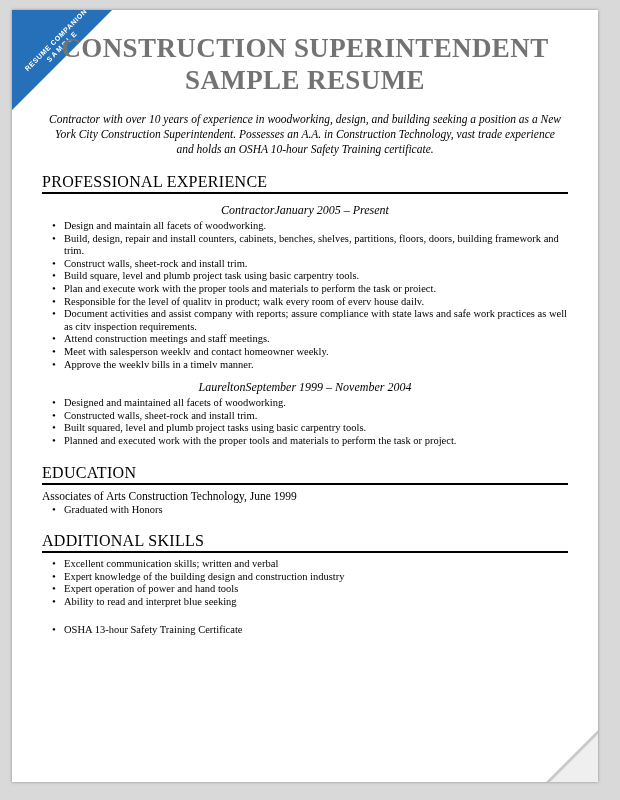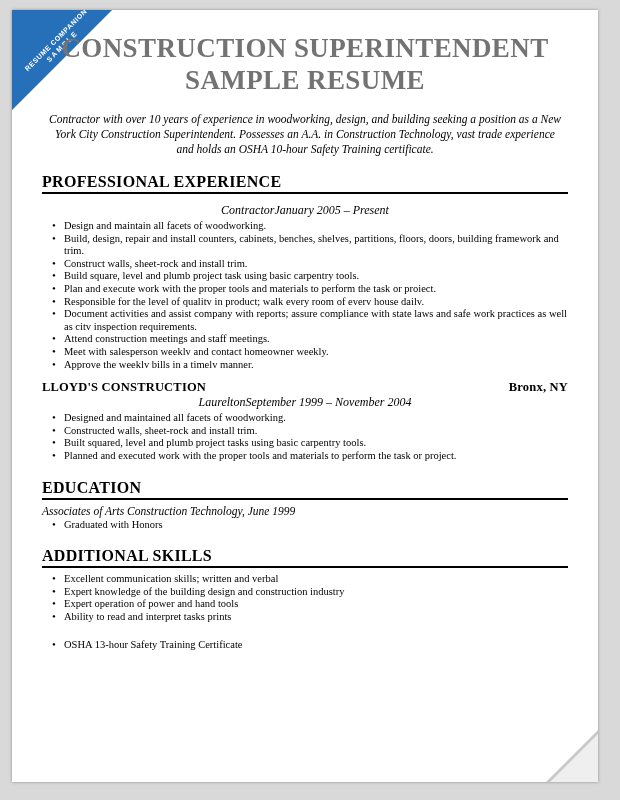--- a/index.html
+++ b/index.html
@@ -144,21 +144,21 @@
     text-align: center;
     color: #000;
     padding: 0 6px;
   }
 
   .section {
     margin-top: 16px;
   }
   .section-title {
     font-family: "Liberation Serif", serif;
-    font-weight: bold;
+    font-weight: normal;
     font-size: 16px;
     letter-spacing: 0.3px;
     border-bottom: 2px solid #000;
     padding-bottom: 1px;
     margin-bottom: 5px;
   }
 
   .job-head {
     display: flex;
     justify-content: space-between;
@@ -201,21 +201,20 @@
   .entry:first-child { margin-top: 0; }
 
   .edu-head {
     display: flex;
     justify-content: space-between;
     align-items: baseline;
     font-weight: bold;
     font-size: 12.5px;
   }
   .edu-sub {
-    font-style: italic;
     font-size: 11.5px;
   }
 </style>
 </head>
 <body>
 
 <div class="page-wrap">
 
   <div class="sheet">
 
@@ -251,24 +250,20 @@
             <li>Plan and execute work with the proper tools and materials to perform the task or proiect.</li>
             <li>Responsible for the level of qualitv in product; walk every room of everv house dailv.</li>
             <li>Document activities and assist company with reports; assure compliance with state laws and safe work practices as well as citv inspection requirements.</li>
             <li>Attend construction meetings and staff meetings.</li>
             <li>Meet with salesperson weeklv and contact homeowner weekly.</li>
             <li>Approve the weeklv bills in a timelv manner.</li>
           </ul>
         </div>
 
         <div class="entry">
-          <div class="job-head">
-            <span>LLOYD'S CONSTRUCTION</span>
-            <span>Bronx, NY</span>
-          </div>
           <div class="job-sub">
             <span>Laurelton</span>
             <span>September 1999 – November 2004</span>
           </div>
           <ul class="bullets">
             <li>Designed and maintained all facets of woodworking.</li>
             <li>Constructed walls, sheet-rock and install trim.</li>
             <li>Built squared, level and plumb project tasks using basic carpentry tools.</li>
             <li>Planned and executed work with the proper tools and materials to perform the task or project.</li>
           </ul>
@@ -282,21 +277,21 @@
           <li>Graduated with Honors</li>
         </ul>
       </div>
 
       <div class="section">
         <div class="section-title">ADDITIONAL SKILLS</div>
         <ul class="bullets">
           <li>Excellent communication skills; written and verbal</li>
           <li>Expert knowledge of the building design and construction industry</li>
           <li>Expert operation of power and hand tools</li>
-          <li>Ability to read and interpret tasks prints</li>
+          <li>Ability to read and interpret blue seeking</li>
         </ul>
       </div>
 
       <div class="section">
         <ul class="bullets">
           <li>OSHA 13-hour Safety Training Certificate</li>
         </ul>
       </div>
 
     </div>

